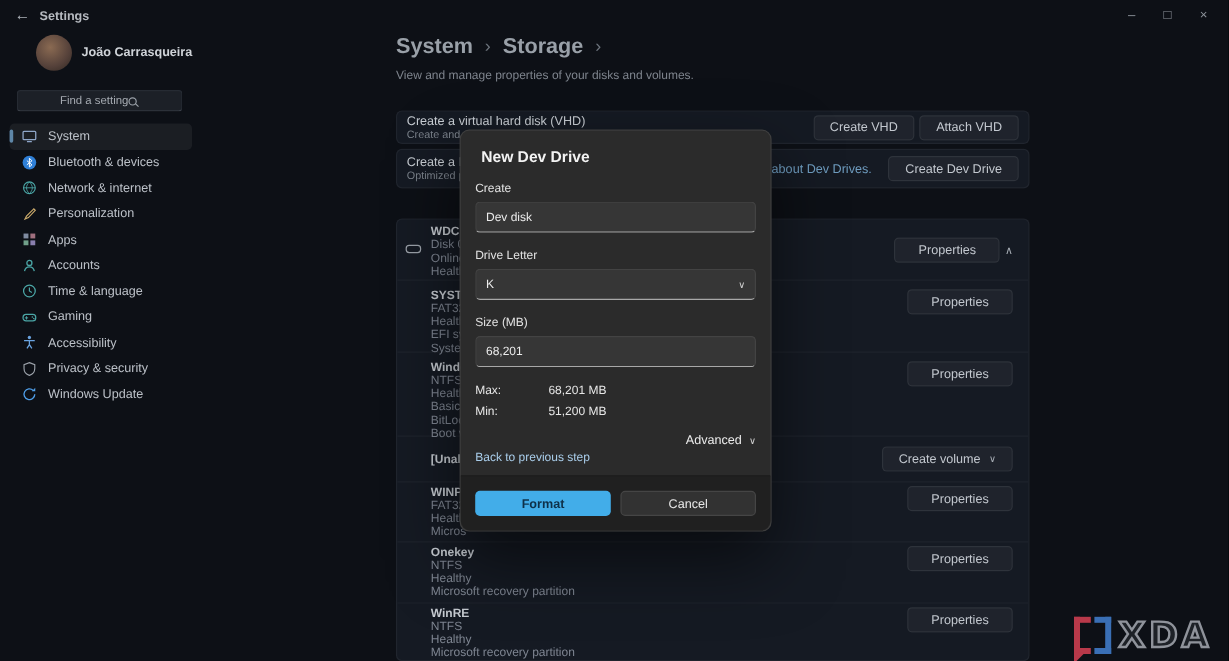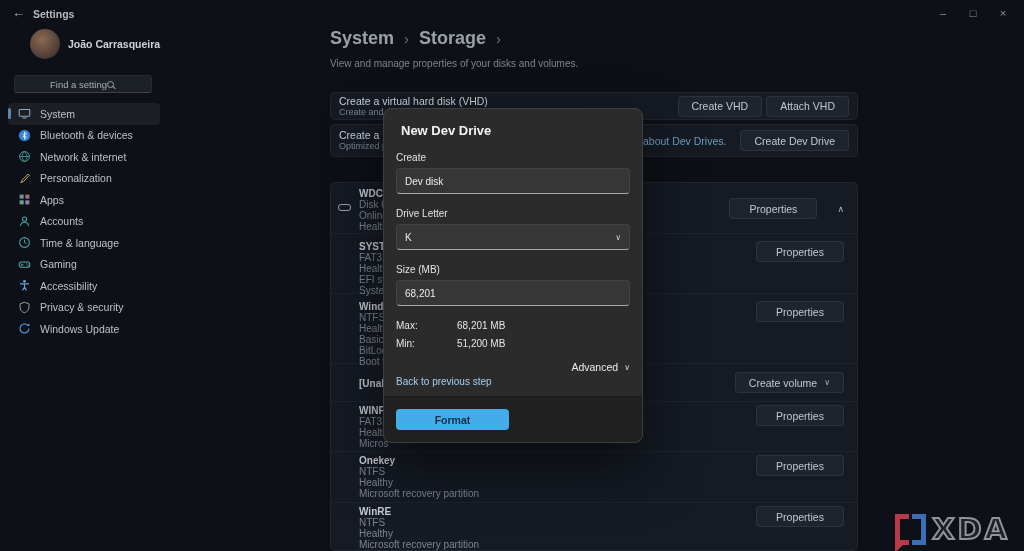--- a/index.html
+++ b/index.html
@@ -53,21 +53,21 @@
   .dev { top:124px; height:33px; display:flex; align-items:center; padding:0 8px; }
   .dev-link { font-size:10.5px; color:#6f9dc0; margin-right:10px; }
 
   
   .disks { top:182px; height:369px; overflow:hidden; }
   .row { position:relative; display:flex; padding:4px 13px 0 28px; border-top:1px solid rgba(255,255,255,0.04); }
   .row:first-child { border-top:none; }
   .lines { flex:1; }
   .line { font-size:10px; line-height:11px; color:#7e8591; }
   .line.name { font-weight:700; color:#c6cbd1; }
-  .row-actions { display:flex; gap:20px; align-items:flex-start; }
+  .row-actions { display:flex; gap:4px; align-items:flex-start; }
   .btn.properties { width:88px; padding:0; }
   .chev-up { font-size:9px; color:#a9afb7; margin-top:6px; }
   .chev-in { font-size:8px; color:#a9afb7; margin-left:7px; }
   .r1 { height:50px; padding-top:5px; }  .r1 .row-actions { margin-top:10px; }
   .r2 { height:60px; padding-top:7px; }
   .r3 { height:70px; padding-top:7px; }
   .r4 { height:38px; padding-top:14px; } .r4 .row-actions { margin-top:-6px; }
   .r5 { height:50px; padding-top:3px; }
   .r6 { height:51px; padding-top:3px; }
   .r7 { height:50px; padding-top:3px; }
@@ -357,20 +357,21 @@
       <div class="advanced">
         <span>Advanced</span>
         <span class="sel-chev">∨</span>
       </div>
     </div>
 
     <span class="back-link">Back to previous step</span>
 
     <div class="dialog-footer">
       <div class="btn-primary">Format</div>
+      <div class="btn-secondary">Cancel</div>
     </div>
   </div>
 
   <div class="watermark">
     <div class="wb-red"></div>
     <div class="wb-blue"></div>
     <span class="wm-text">XDA</span>
   </div>
 
 </div>

